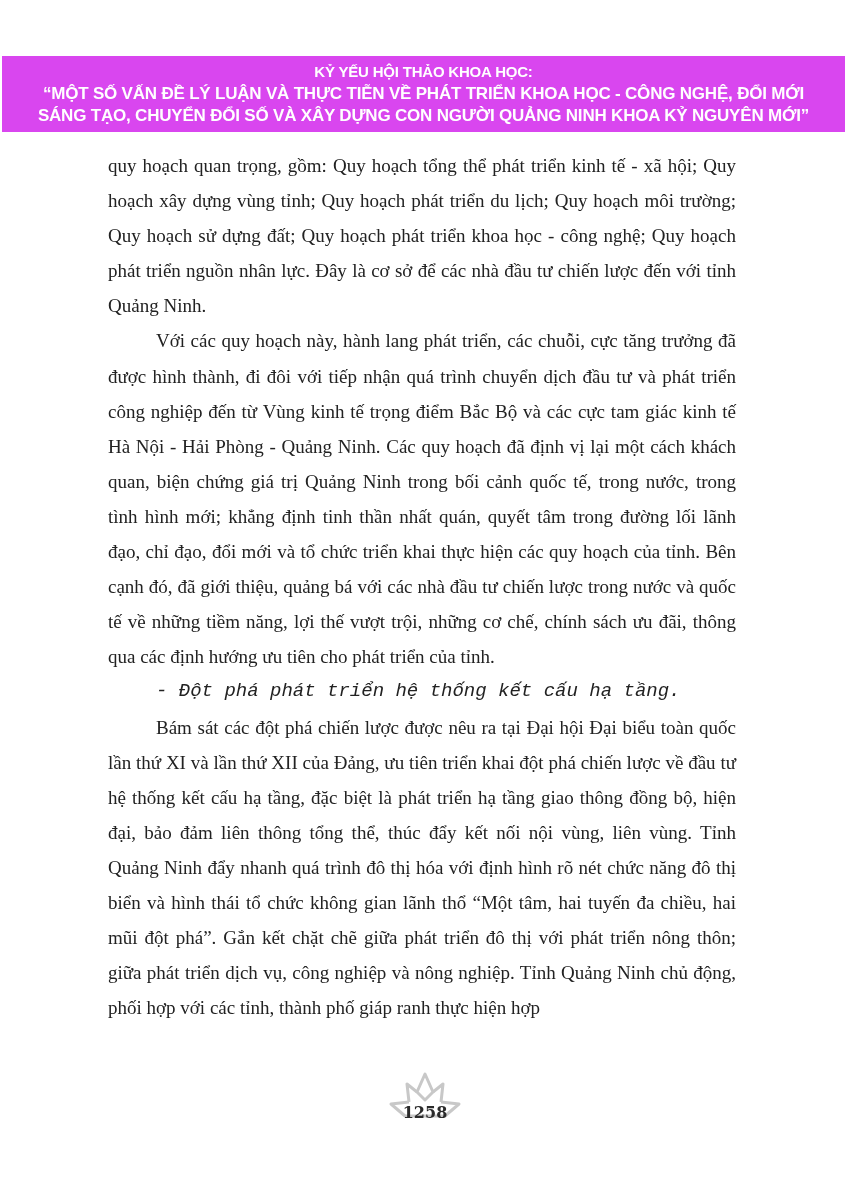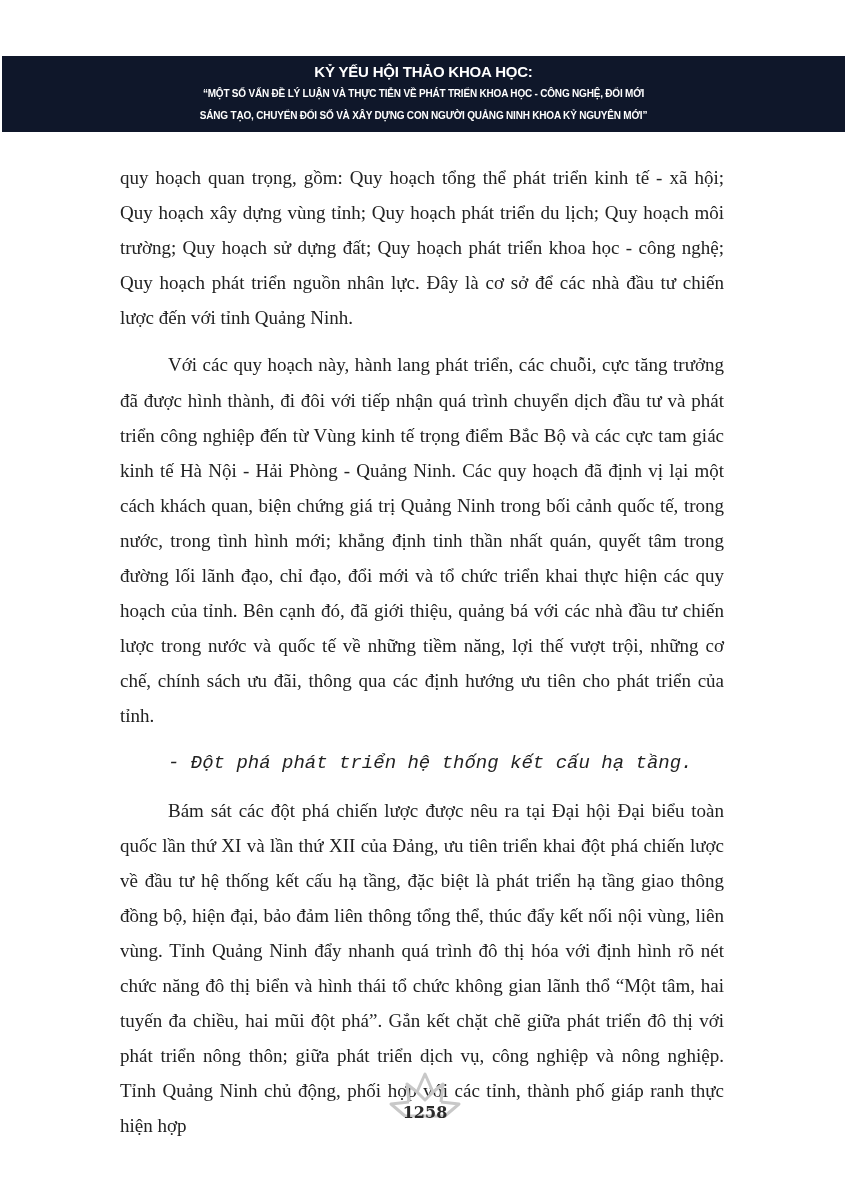--- a/index.html
+++ b/index.html
@@ -1,37 +1,37 @@
 <!DOCTYPE html>
 <html><head>
 <meta charset="utf-8">
 <style>
   html, body { margin: 0; padding: 0; background: #ffffff; }
   body { width: 845px; height: 1200px; position: relative; overflow: hidden; }
   .header-band {
     position: absolute; left: 2px; right: 0; top: 56px; height: 76px;
-    background: #0f172a;
+    background: #d946ef;
     color: #ffffff;
     font-family: "Liberation Sans", sans-serif;
     font-weight: bold;
     text-align: center;
     display: flex; flex-direction: column; justify-content: center;
     letter-spacing: -0.2px;
   }
   .header-band .h1 { font-size: 15px; line-height: 22px; }
-  .header-band .h2 { font-size: 10px; line-height: 22px; }
+  .header-band .h2 { font-size: 17px; line-height: 22px; }
   .content {
     position: absolute; left: 108px; width: 628px; top: 148px;
     font-family: "Liberation Serif", serif;
     font-size: 19px;
     line-height: 35.1px;
     color: #222222;
     text-align: justify;
   }
-  .content p { margin: 12px; text-align: justify; text-align-last: left; }
+  .content p { margin: 0; text-align: justify; text-align-last: left; }
   .content p.indent { text-indent: 48px; }
   .content p.italic { font-style: italic; font-family: Liberation Mono, monospace; }
   .page-number-wrap {
     position: absolute; left: 385px; top: 1070px; width: 80px; height: 60px;
   }
   .page-number-wrap svg { position: absolute; left: 0; top: 0; }
   .page-number {
     position: absolute; left: 0; right: 0; top: 33px; text-align: center;
     font-family: "DejaVu Serif", serif; font-weight: bold; font-size: 16px; color: #2a2a2a;
   }

